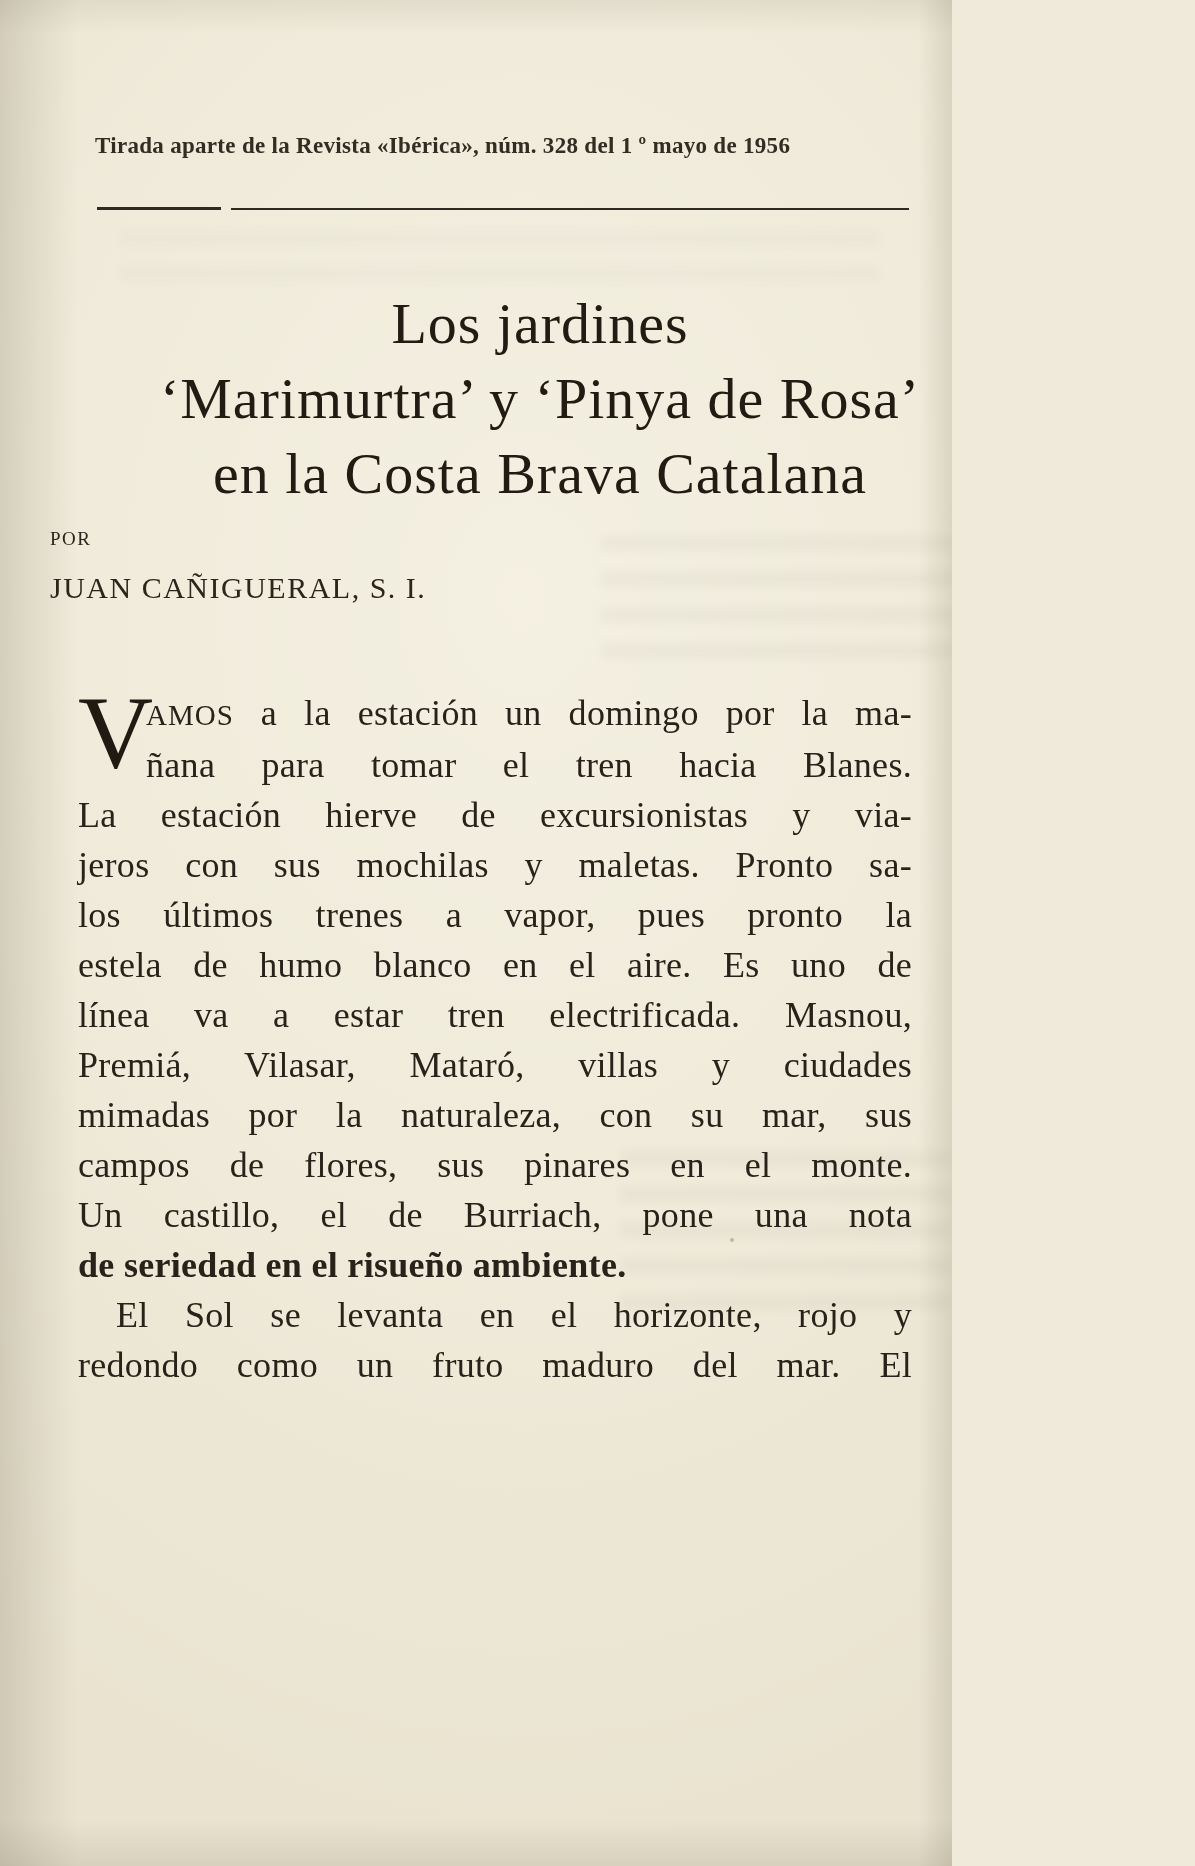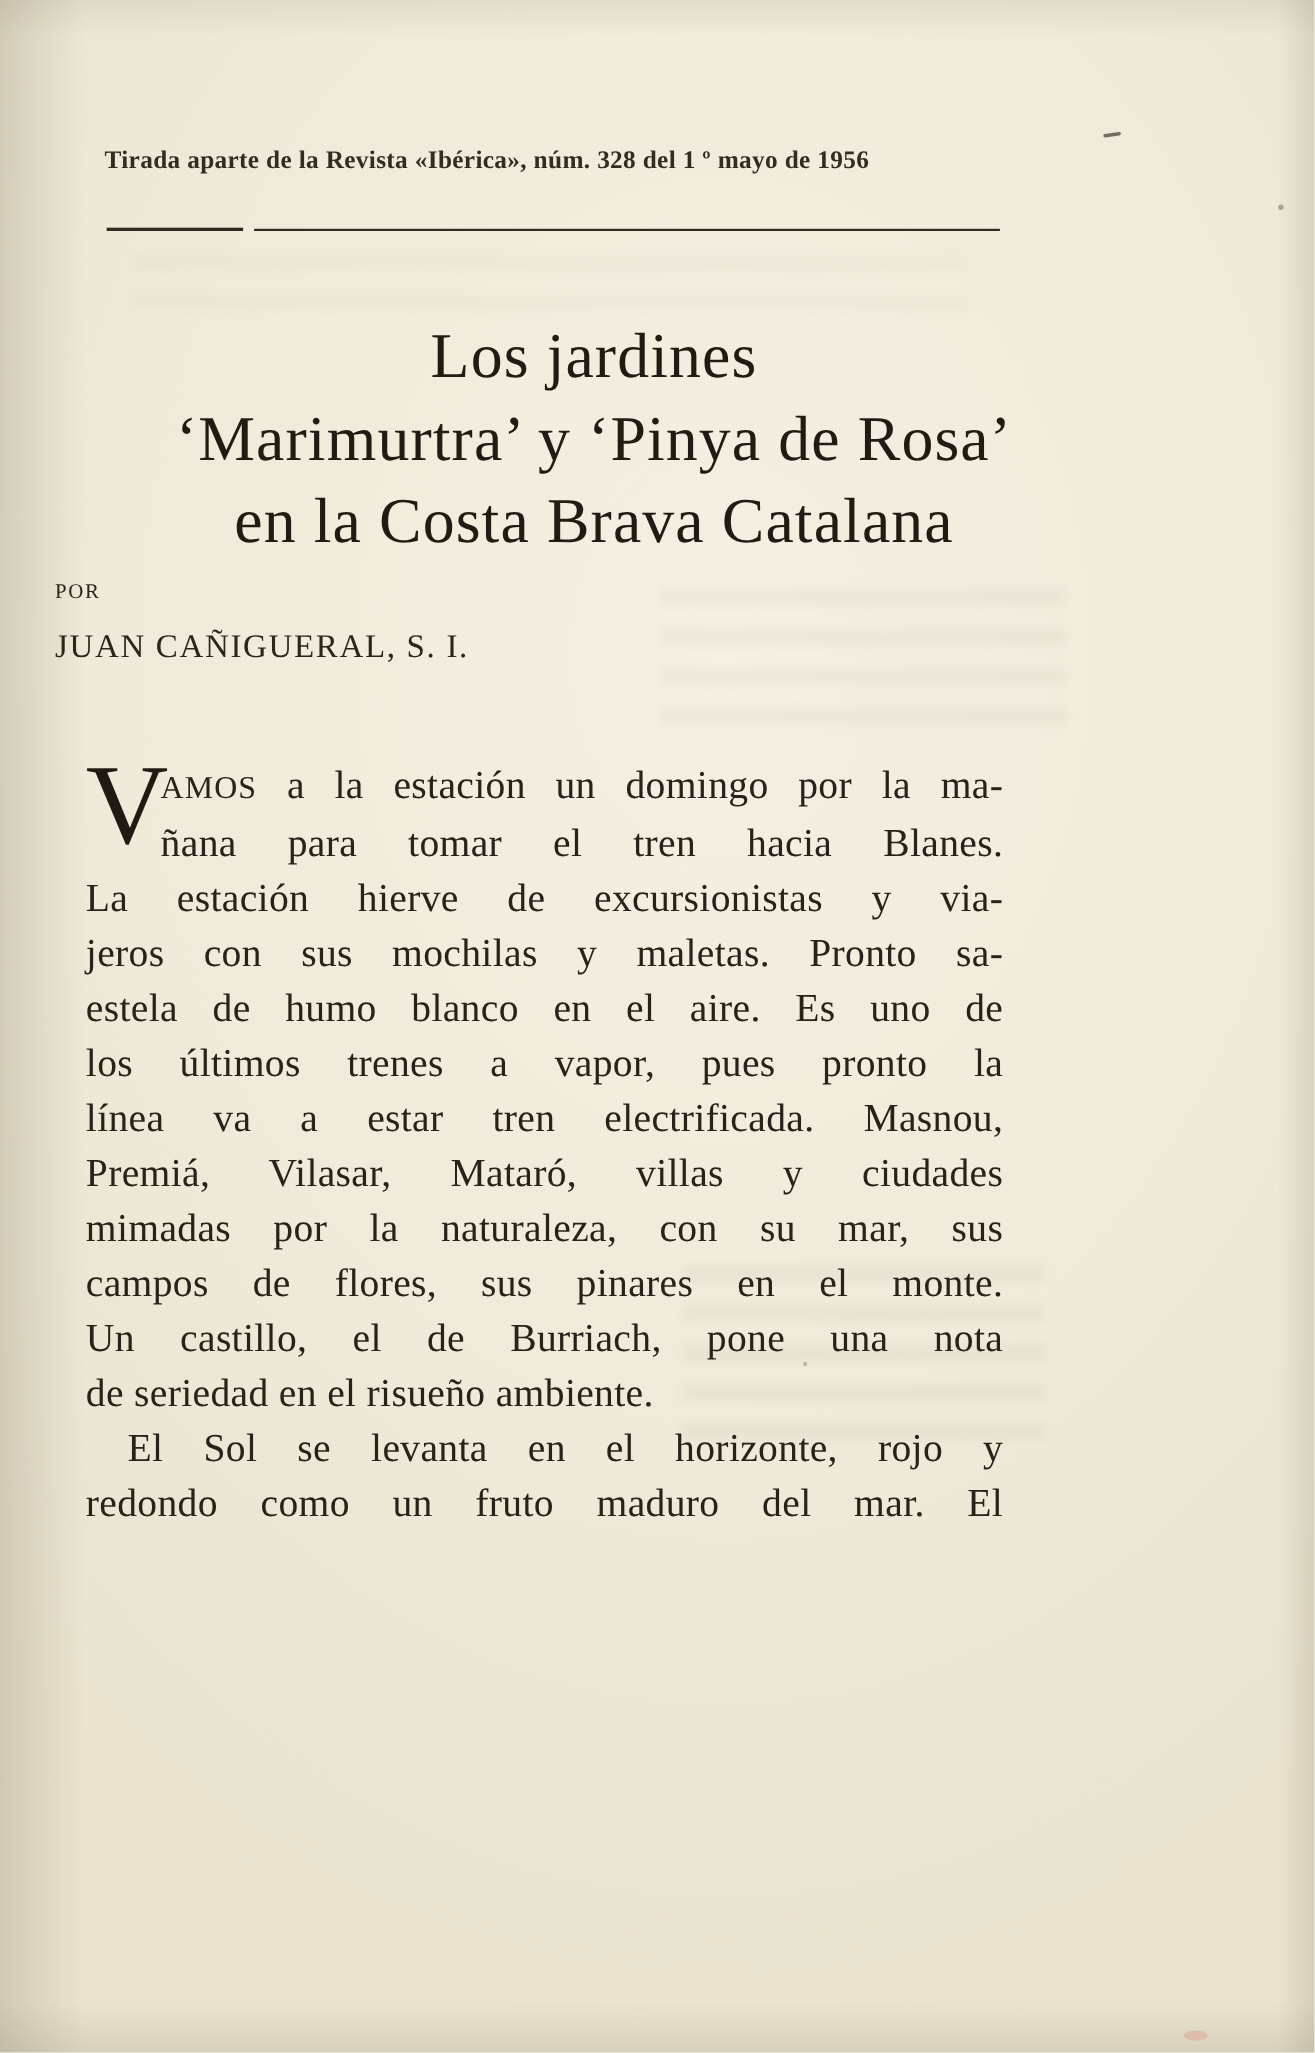--- a/index.html
+++ b/index.html
@@ -1,19 +1,19 @@
 <!DOCTYPE html>
 <html><head>
 <meta charset="utf-8">
 <style>
   html,body { margin:0; padding:0; }
   body { background:#efead9; font-family:"Liberation Serif","DejaVu Serif",serif; }
 
   .page {
-    position:relative; width:1195px; height:1866px; overflow:hidden;
+    position:relative; width:952px; height:1866px; overflow:hidden;
     background:radial-gradient(ellipse 950px 1250px at 55% 32%, #f4f0e2 0%, #efead9 55%, #e9e3d0 100%);
     color:#28221a;
   }
 
   
   .edge { position:absolute; pointer-events:none; }
   .edge-left  { left:0; top:0; bottom:0; width:78px;
     background:linear-gradient(to right, rgba(105,96,72,.20), rgba(105,96,72,.10) 45%, rgba(105,96,72,0)); }
   .edge-right { right:0; top:0; bottom:0; width:34px;
     background:linear-gradient(to left, rgba(105,96,72,.16), rgba(105,96,72,0)); }
@@ -57,21 +57,21 @@
   .byline-block { position:absolute; left:50px; top:528px; width:980px; text-align:left; color:#2b251c; }
   .byline-por { font-size:19px; letter-spacing:1.5px; }
   .byline-author { margin-top:21px; font-size:30px; letter-spacing:1.5px; }
 
   
   .article-body {
     position:absolute; left:78px; top:688px; width:834px;
     font-size:36px; line-height:50px; color:#28221a;
   }
   .body-line { text-align:justify; text-align-last:justify; letter-spacing:.3px; }
-  .para1 .lines .body-line:last-child { text-align-last:left; }
+  .para1 .lines .body-line:last-child { text-align-last:left;font-weight:bold; }
   .para2 .body-line:first-child { text-indent:38px; }
 
   .dropcap {
     float:left; width:56px; height:94px; margin-right:12px;
     font-size:104px; line-height:88px; color:#1f1a12;
   }
   .lead-caps { font-size:29px; letter-spacing:1px; }
 </style>
 </head>
 <body>
@@ -108,22 +108,22 @@
   </div>
 
   <div class="article-body">
     <div class="para para1">
       <span class="dropcap">V</span>
       <div class="body-line"><span class="lead-caps">AMOS</span><span> a la estación un domingo por la ma-</span></div>
       <div class="lines">
           <div class="body-line">ñana para tomar el tren hacia Blanes.</div>
           <div class="body-line">La estación hierve de excursionistas y via-</div>
           <div class="body-line">jeros con sus mochilas y maletas. Pronto sa-</div>
+          <div class="body-line">los últimos trenes a vapor, pues pronto la</div>
           <div class="body-line">estela de humo blanco en el aire. Es uno de</div>
-          <div class="body-line">los últimos trenes a vapor, pues pronto la</div>
           <div class="body-line">línea va a estar tren electrificada. Masnou,</div>
           <div class="body-line">Premiá, Vilasar, Mataró, villas y ciudades</div>
           <div class="body-line">mimadas por la naturaleza, con su mar, sus</div>
           <div class="body-line">campos de flores, sus pinares en el monte.</div>
           <div class="body-line">Un castillo, el de Burriach, pone una nota</div>
           <div class="body-line">de seriedad en el risueño ambiente.</div>
         </div>
     </div>
     <div class="para para2">
         <div class="body-line">El Sol se levanta en el horizonte, rojo y</div>

